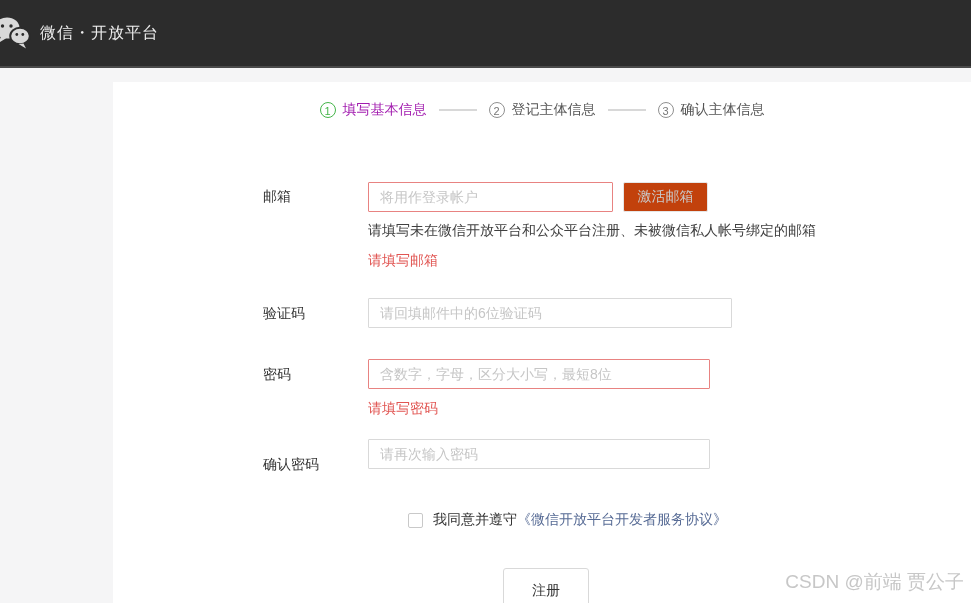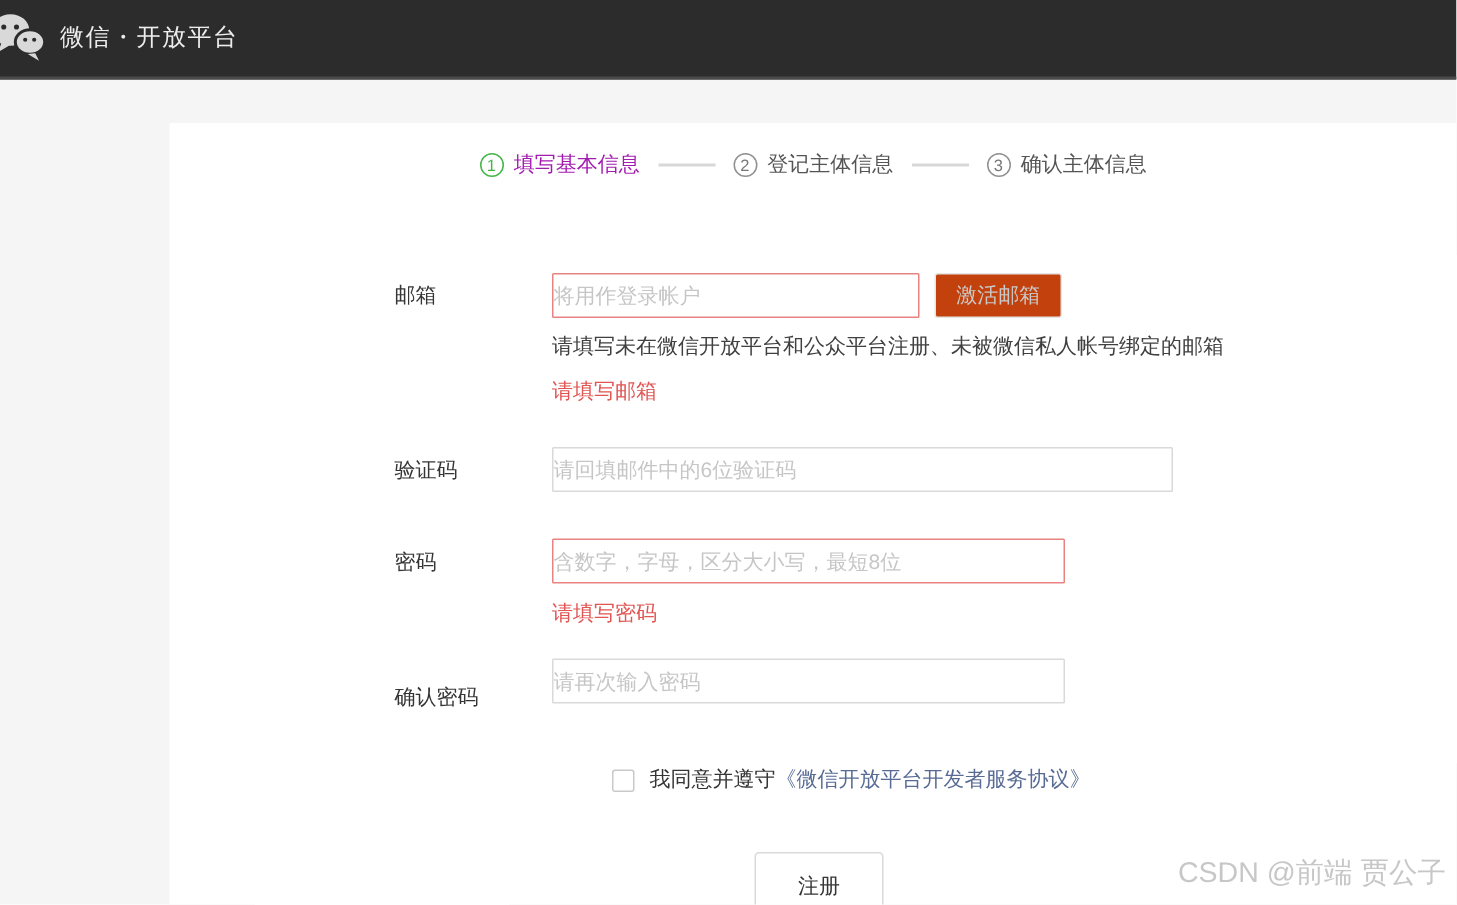--- a/index.html
+++ b/index.html
@@ -7,21 +7,21 @@
   body {
     position:relative;
     background:#f5f5f6;
     font-family:"Liberation Sans","DejaVu Sans",sans-serif;
     overflow:hidden;
   }
 
   
   .app-header {
     position:absolute; top:0; left:0; right:0;
-    height:53px;
+    height:68px;
     background:#2c2c2c;
     border-bottom:2px solid #4a4a4a;
     display:flex; align-items:center;text-align:right;
   }
   .logo-wrap { margin-left:-7px; margin-top:3px; flex:0 0 auto; }
   .app-title {
     color:#ededed; font-size:16px; margin-left:7px; letter-spacing:1px;
   }
 
   
@@ -51,28 +51,28 @@
   }
 
   
   .field-label {
     position:absolute; left:150px;
     font-size:14px; color:#353535; line-height:20px;
   }
   .text-input {
     position:absolute; left:255px; height:30px;
     border:1px solid #d9d9d9; background:#fff;
-    font-size:14px; color:#353535; padding:0 0;
+    font-size:14px; color:#353535; padding:0 11px;
     outline:none; border-radius:1px;
     font-family:"Liberation Sans","DejaVu Sans",sans-serif;
   }
   .text-input::placeholder { color:#c6c6c6; }
   .text-input.error-border { border-color:#e88381; }
   .input-email { top:100px; width:245px; }
-  .input-code { top:216px; width:414px; }
+  .input-code { top:216px; width:364px; }
   .input-password { top:277px; width:342px; }
   .input-confirm { top:357px; width:342px; }
 
   .label-email { top:104px; }
   .label-code { top:221px; }
   .label-password { top:282px; }
   .label-confirm { top:372px; }
 
   .activate-btn {
     position:absolute; left:510px; top:100px;

